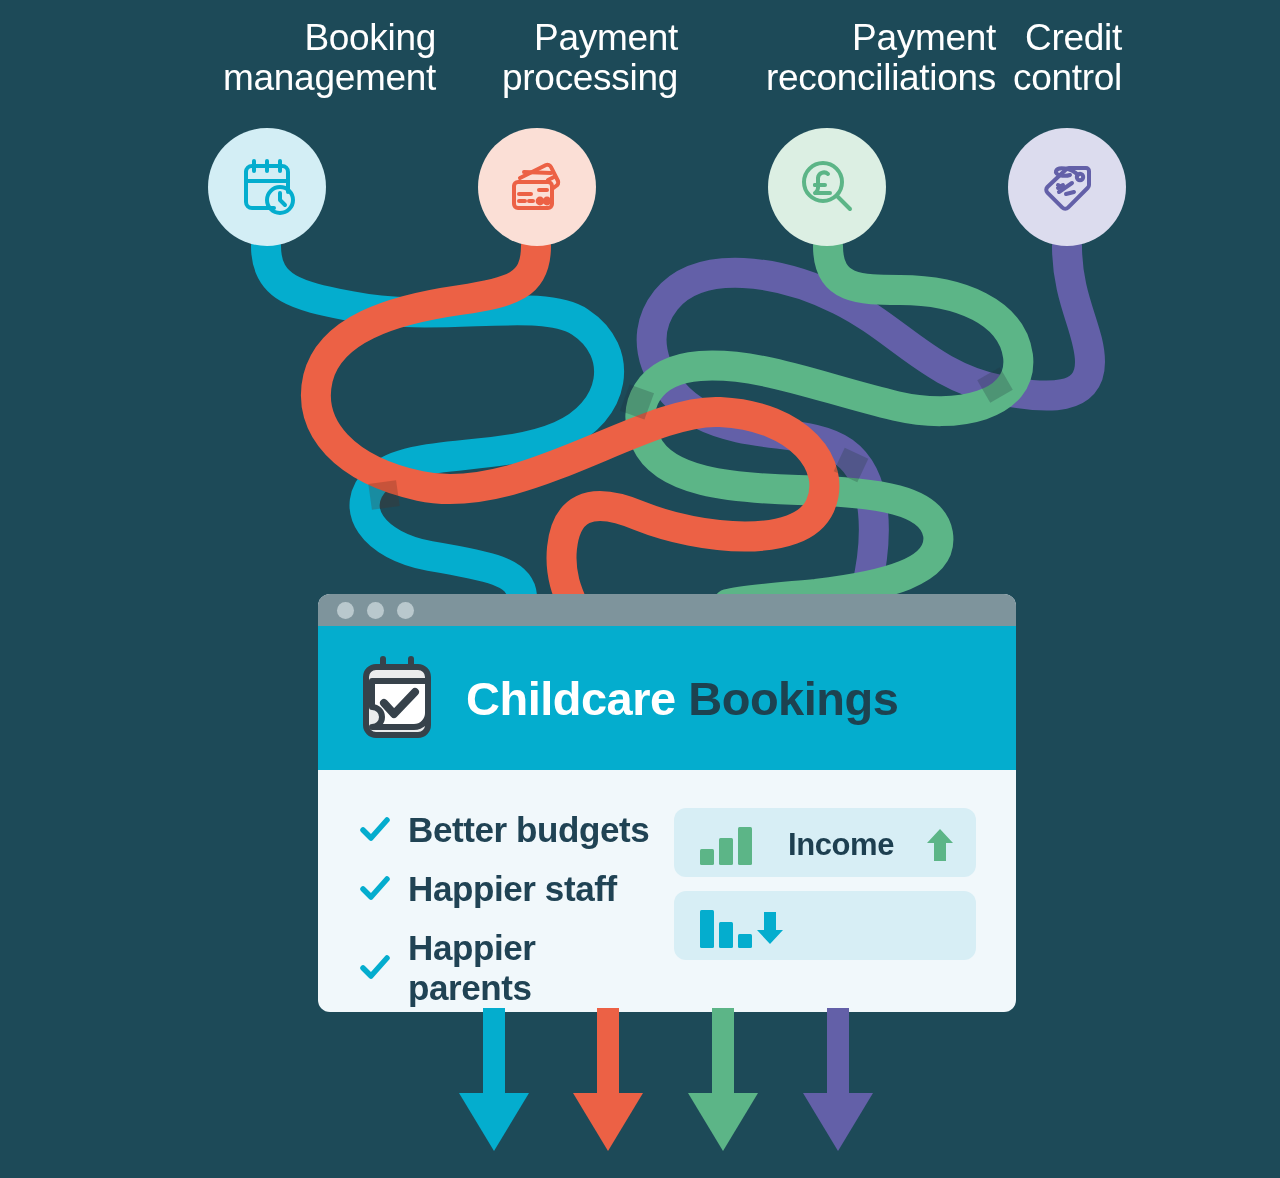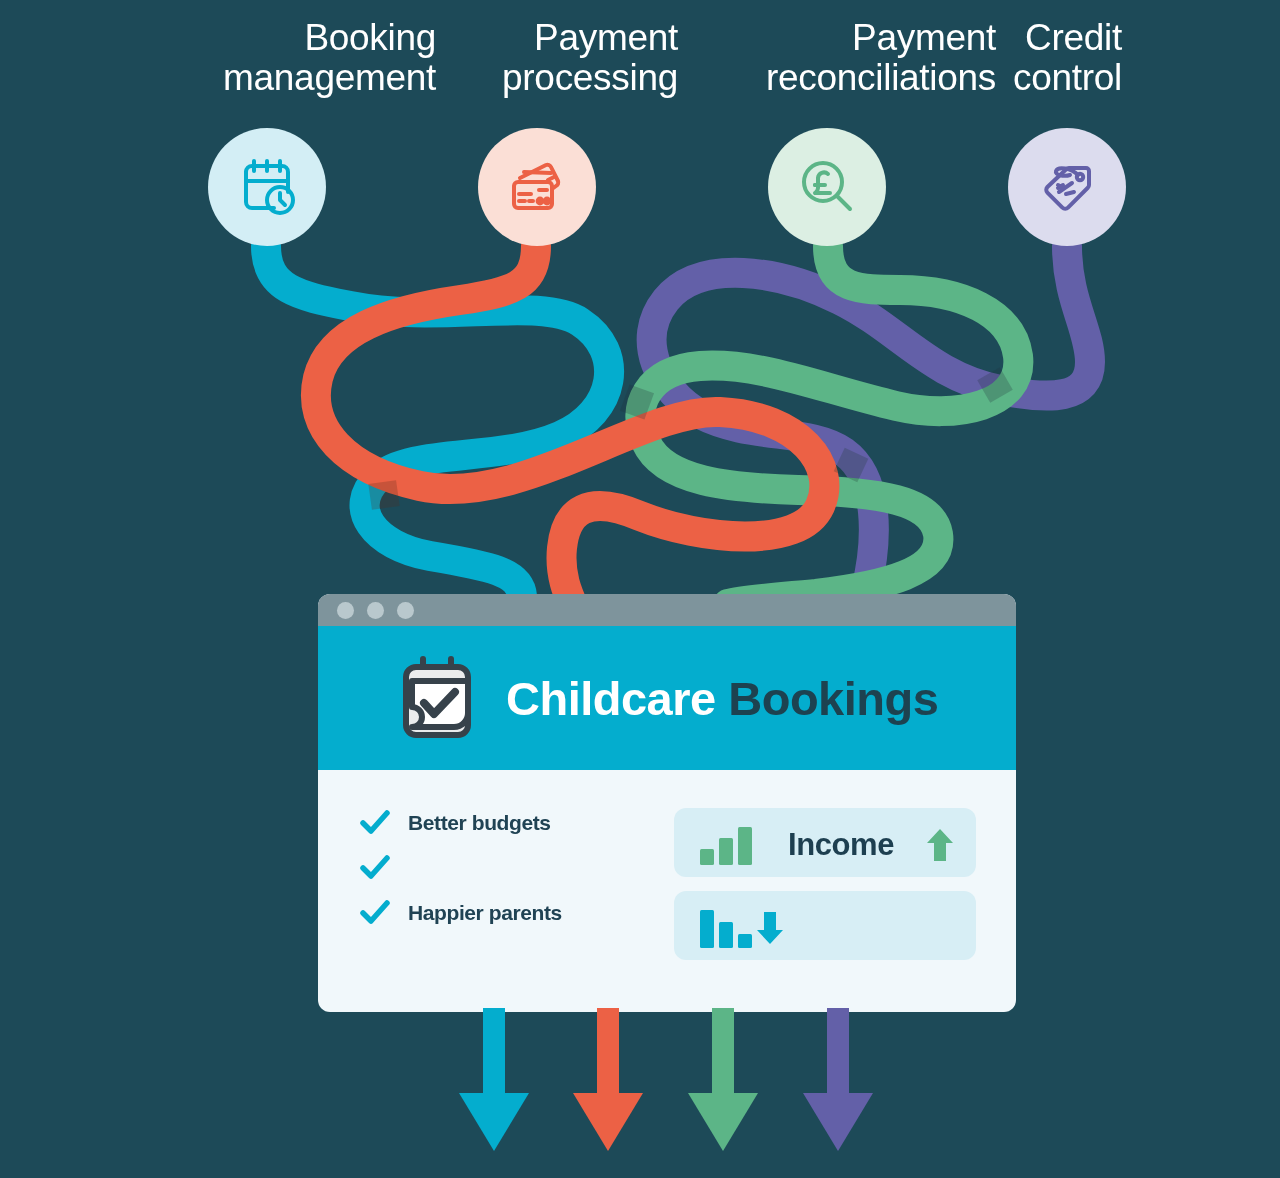--- a/index.html
+++ b/index.html
@@ -54,40 +54,40 @@
     box-shadow:0 0 0 0 rgba(0,0,0,0);
   }
   #titlebar {
     height:32px; background:#7e949c;
     display:flex; align-items:center; gap:13px;
     padding-left:19px;
   }
   .dot { width:17px; height:17px; border-radius:50%; background:#b9c8cd; }
   #appbar {
     height:144px; background:#04adce;
-    display:flex; align-items:center; padding-left:72px; gap:22px;
+    display:flex; align-items:center; padding-left:32px; gap:22px;
   }
   #logo-mark { width:94px; height:94px; flex:0 0 auto; }
   #app-title { font-size:47px; font-weight:bold; letter-spacing:-0.5px; }
   #app-title .w1 { color:#ffffff; }
   #app-title .w2 { color:#1d4250; }
 
   #body-area {
     height:242px;
     display:flex;
     padding:32px 36px 0 42px;
     gap:14px;
   }
   #checklist { width:300px; padding-top:8px; }
   .check-row {
     display:flex; align-items:center; gap:18px;
     margin-bottom:19px;
   }
   .check-ico { width:30px; height:26px; flex:0 0 auto; }
-  .check-txt { color:#204354; font-size:21px; font-weight:bold; letter-spacing:-0.4px; }
+  .check-txt { color:#204354; font-size:35px; font-weight:bold; letter-spacing:-0.4px; }
 
   #stats { display:flex; flex-direction:column; gap:14px; padding-top:6px; }
   .stat {
     width:302px; height:69px;
     background:#d7eef5; border-radius:12px;
     display:flex; align-items:center;
     padding:5px 22px 0 24px;
   }
   .stat-bars { width:58px; height:40px; flex:0 0 auto; }
   .stat-label { flex:1; text-align:center; font-size:31px; font-weight:bold; color:#1d3f50; letter-spacing:-0.4px; }
@@ -251,20 +251,21 @@
         <div class="check-row">
           <svg class="check-ico" viewBox="0 0 30 26">
             <path d="M3 13 l8 8 l16 -18" fill="none" stroke="#04adce" stroke-width="5.5" stroke-linecap="round" stroke-linejoin="round"></path>
           </svg>
           <span class="check-txt">Better budgets</span>
         </div>
         <div class="check-row">
           <svg class="check-ico" viewBox="0 0 30 26">
             <path d="M3 13 l8 8 l16 -18" fill="none" stroke="#04adce" stroke-width="5.5" stroke-linecap="round" stroke-linejoin="round"></path>
           </svg>
+          <span class="check-txt">Happier staff</span>
         </div>
         <div class="check-row">
           <svg class="check-ico" viewBox="0 0 30 26">
             <path d="M3 13 l8 8 l16 -18" fill="none" stroke="#04adce" stroke-width="5.5" stroke-linecap="round" stroke-linejoin="round"></path>
           </svg>
           <span class="check-txt">Happier parents</span>
         </div>
       </div>
 
       <div id="stats">

